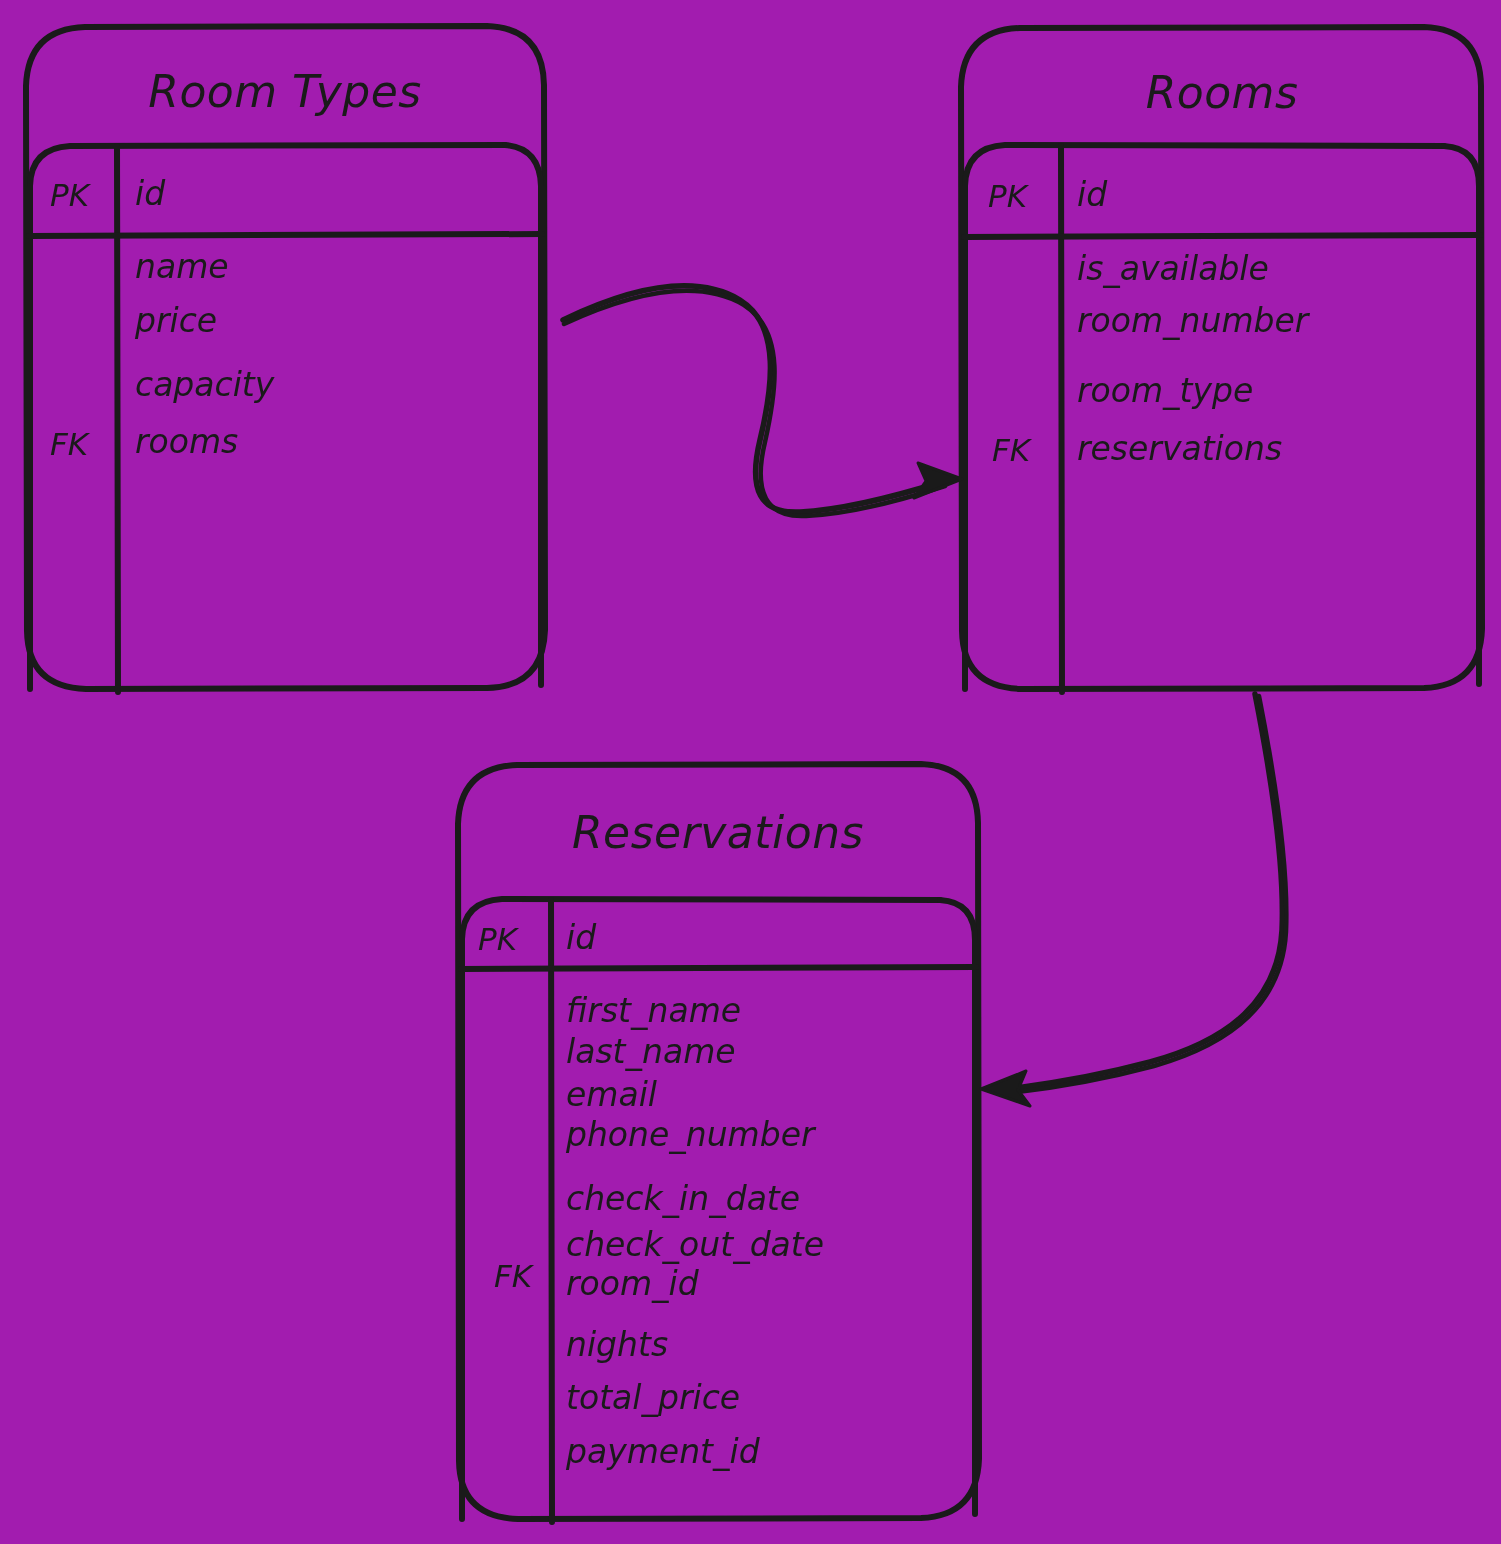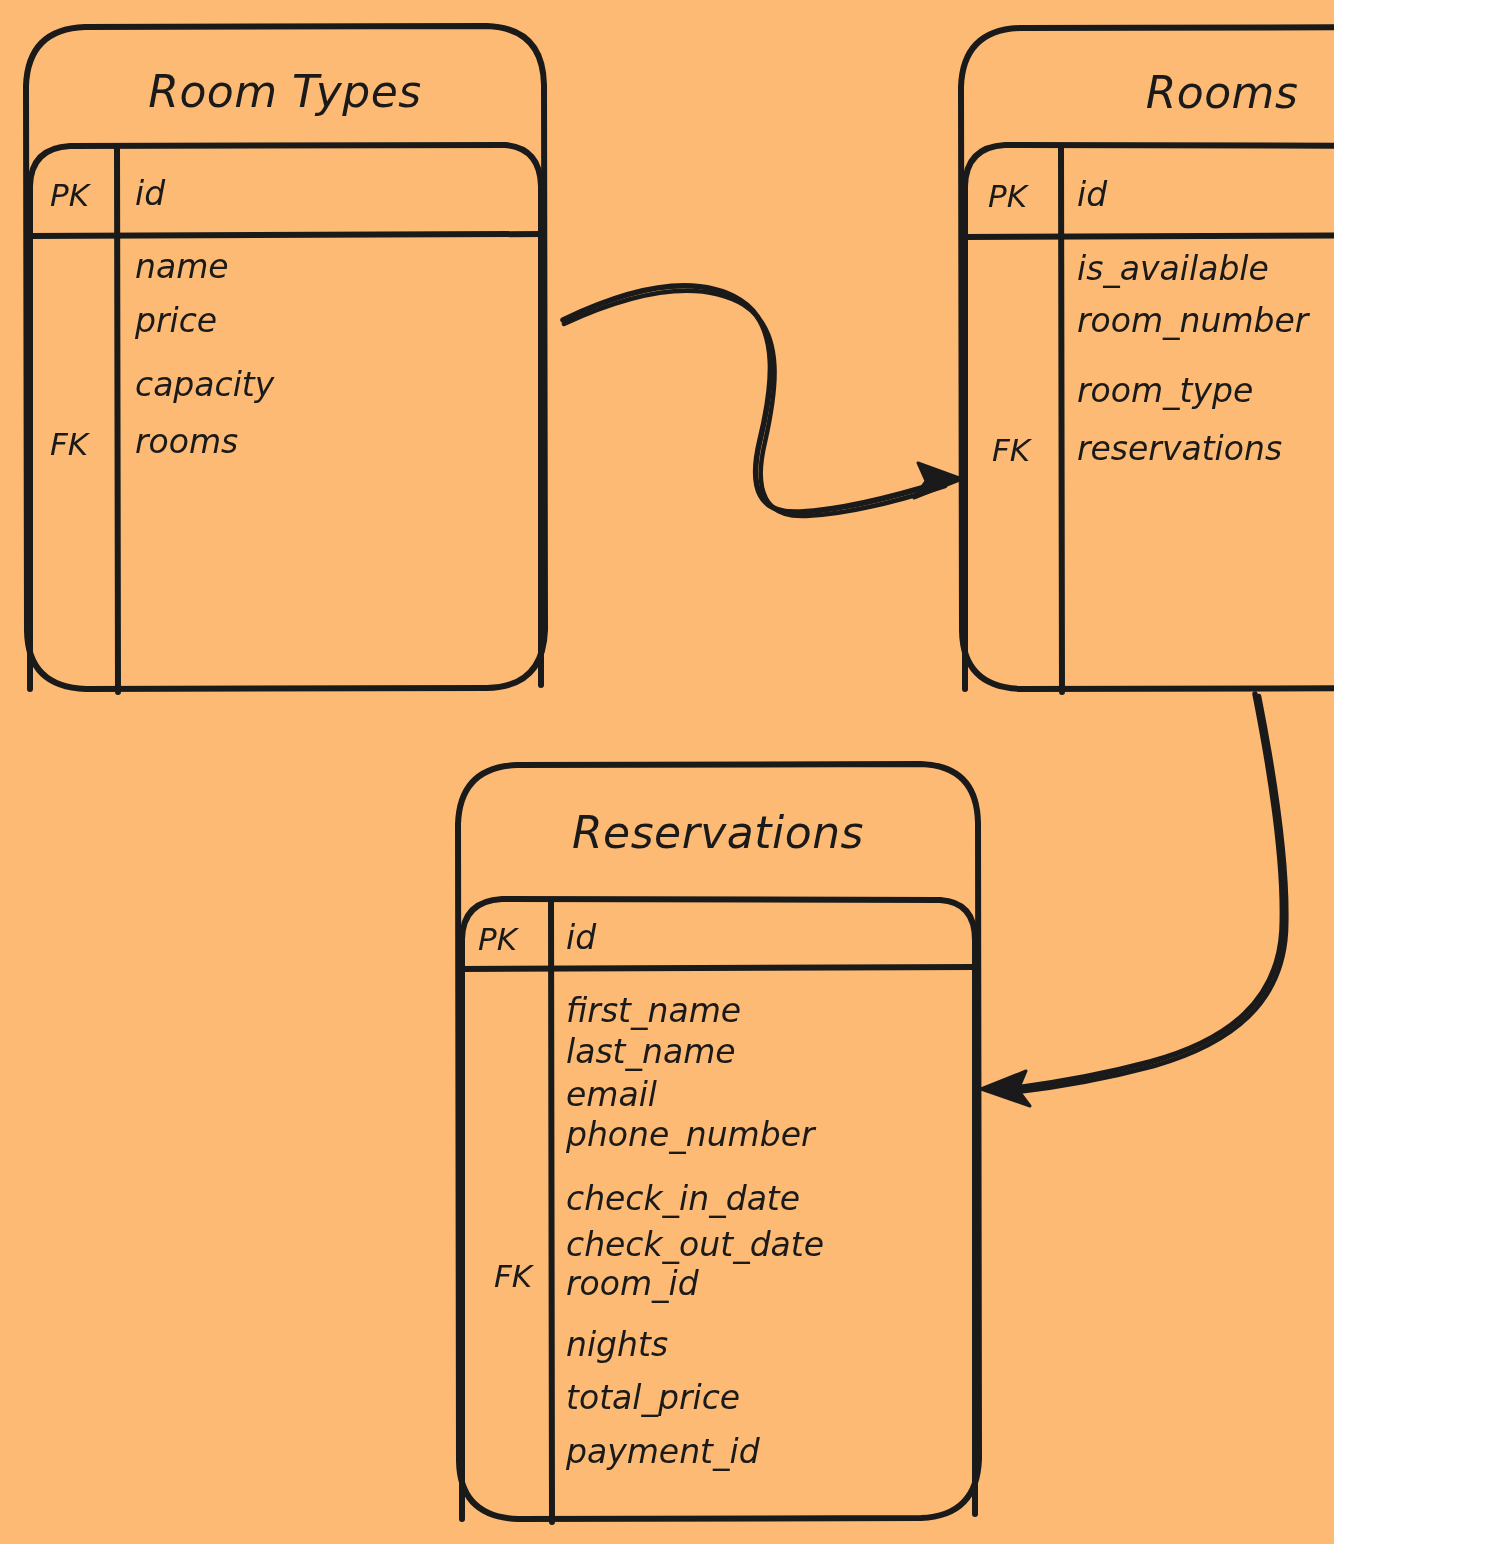--- a/index.html
+++ b/index.html
@@ -2,23 +2,23 @@
 <html><head>
 <meta charset="utf-8">
 <style>
   html, body {
     margin: 0;
     padding: 0;
     background: #ffffff;
   }
   #canvas {
     position: relative;
-    width: 1334px;
+    width: 1501px;
     height: 1544px;
-    background: #fdba74;
+    background: #a21caf;
     overflow: hidden;
     font-family: "DejaVu Sans", sans-serif;
   }
   svg.diagram {
     position: absolute;
     left: 0;
     top: 0;
     width: 1501px;
     height: 1544px;
   }

